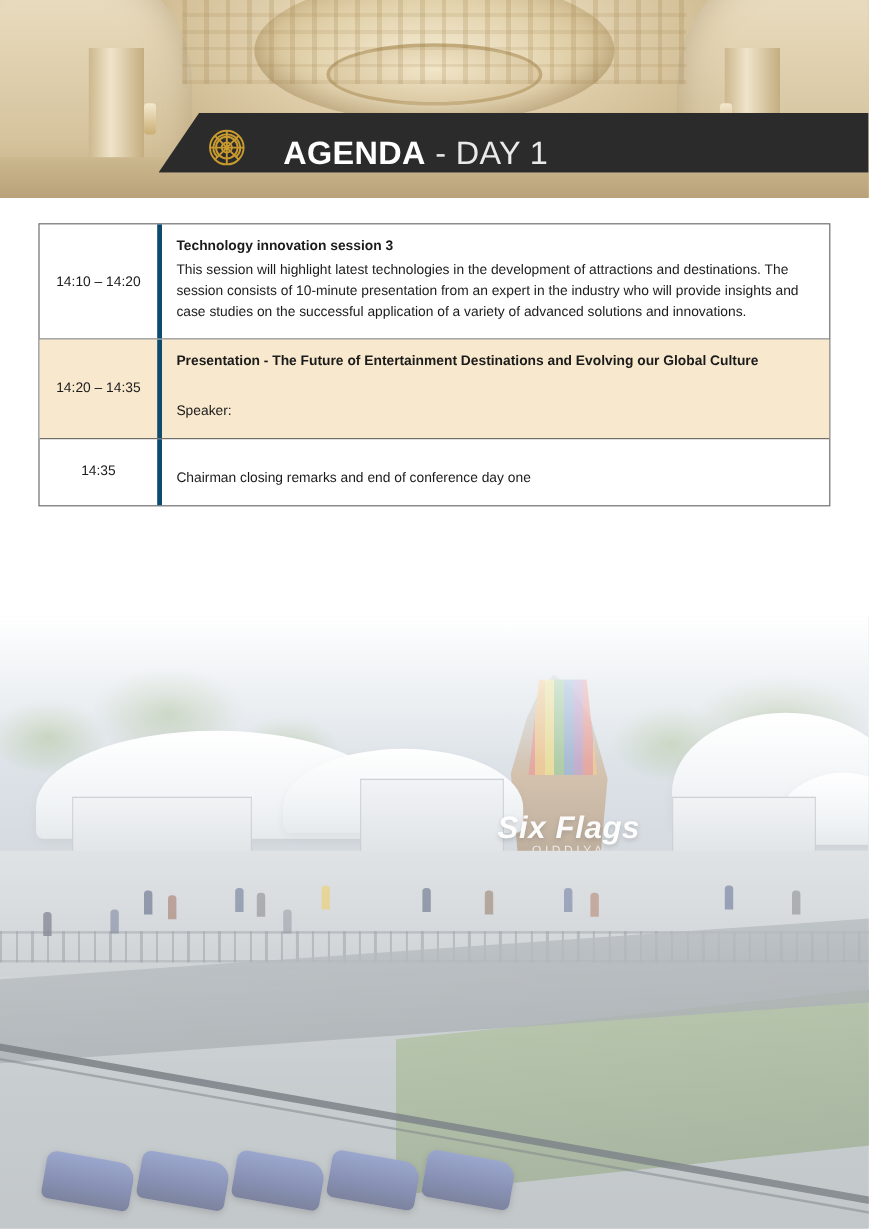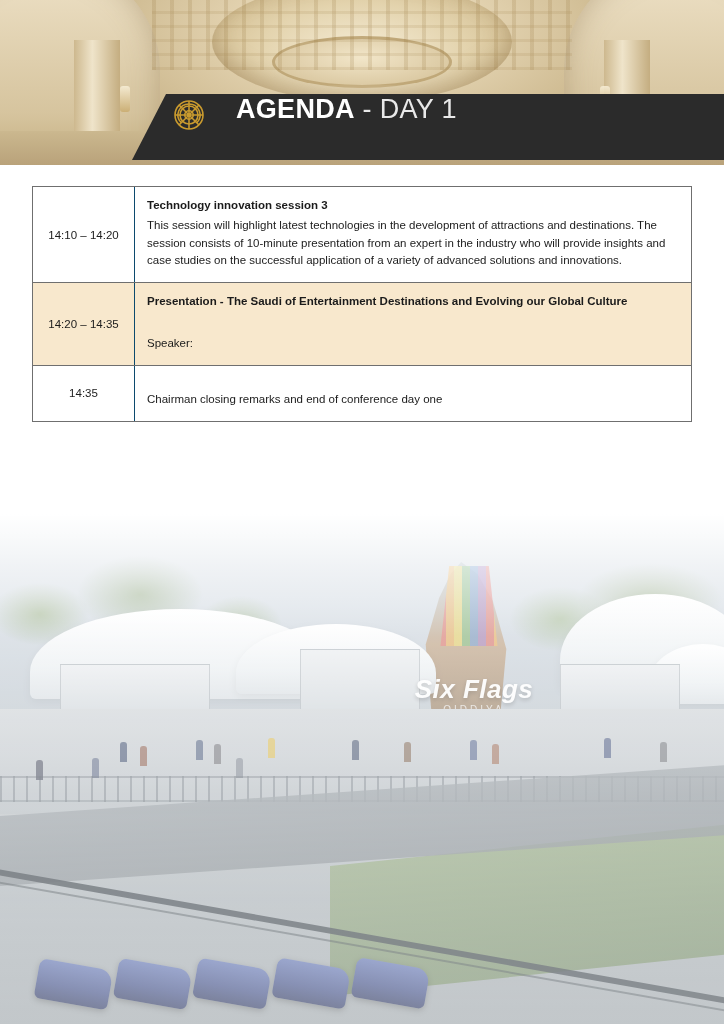--- a/index.html
+++ b/index.html
@@ -91,25 +91,25 @@
     width: 100%; height: 34px;
     background: linear-gradient(180deg,#cbb88f 0%, #b9a27a 100%);
   }
 
   
   .banner {
     position: absolute;
     top: 94px;
     left: 132px;
     width: 592px;
-    height: 66px;
+    height: 50px;
     background: #2b2b2b;
     clip-path: polygon(34px 0, 100% 0, 100% 100%, 0 100%);
     display: flex;
-    align-items: flex-start;
+    align-items: flex-end;
   }
   .banner-logo {
     margin-left: 36px;
     width: 42px; height: 42px;
     flex: 0 0 auto;
     display: flex; align-items: center; justify-content: center;
   }
   .banner-title {
     margin-left: 26px;
     color: #ffffff;
@@ -132,21 +132,21 @@
   .row {
     display: flex;
     border-bottom: 1px solid #6f6f6f;
     min-height: 40px;
   }
   .row:last-child { border-bottom: none; }
   .row.highlight { background: #f8e8cd; }
   .cell-time {
     width: 102px;
     flex: 0 0 102px;
-    border-right: 1px solid #0c4a6e;
+    border-right: 4px solid #0c4a6e;
     display: flex;
     align-items: center;
     justify-content: center;
     font-size: 11.5px;
     color: #1b1b1b;
     padding: 8px 4px;
     text-align: center;
   }
   .cell-body {
     flex: 1 1 auto;
@@ -369,21 +369,21 @@
       <div class="cell-time">14:10 – 14:20</div>
       <div class="cell-body">
         <span class="title">Technology innovation session 3</span>
         <span class="desc">This session will highlight latest technologies in the development of attractions and destinations. The session consists of 10-minute presentation from an expert in the industry who will provide insights and case studies on the successful application of a variety of advanced solutions and innovations.</span>
       </div>
     </div>
 
     <div class="row highlight">
       <div class="cell-time">14:20 – 14:35</div>
       <div class="cell-body">
-        <span class="title">Presentation - The Saudi of Entertainment Destinations and Evolving our Global Culture</span>
+        <span class="title">Presentation - The Future of Entertainment Destinations and Evolving our Global Culture</span>
         <span class="speaker-label">Speaker:</span>
       </div>
     </div>
 
     <div class="row plain">
       <div class="cell-time">14:35</div>
       <div class="cell-body">
         <span class="desc">Chairman closing remarks and end of conference day one</span>
       </div>
     </div>

